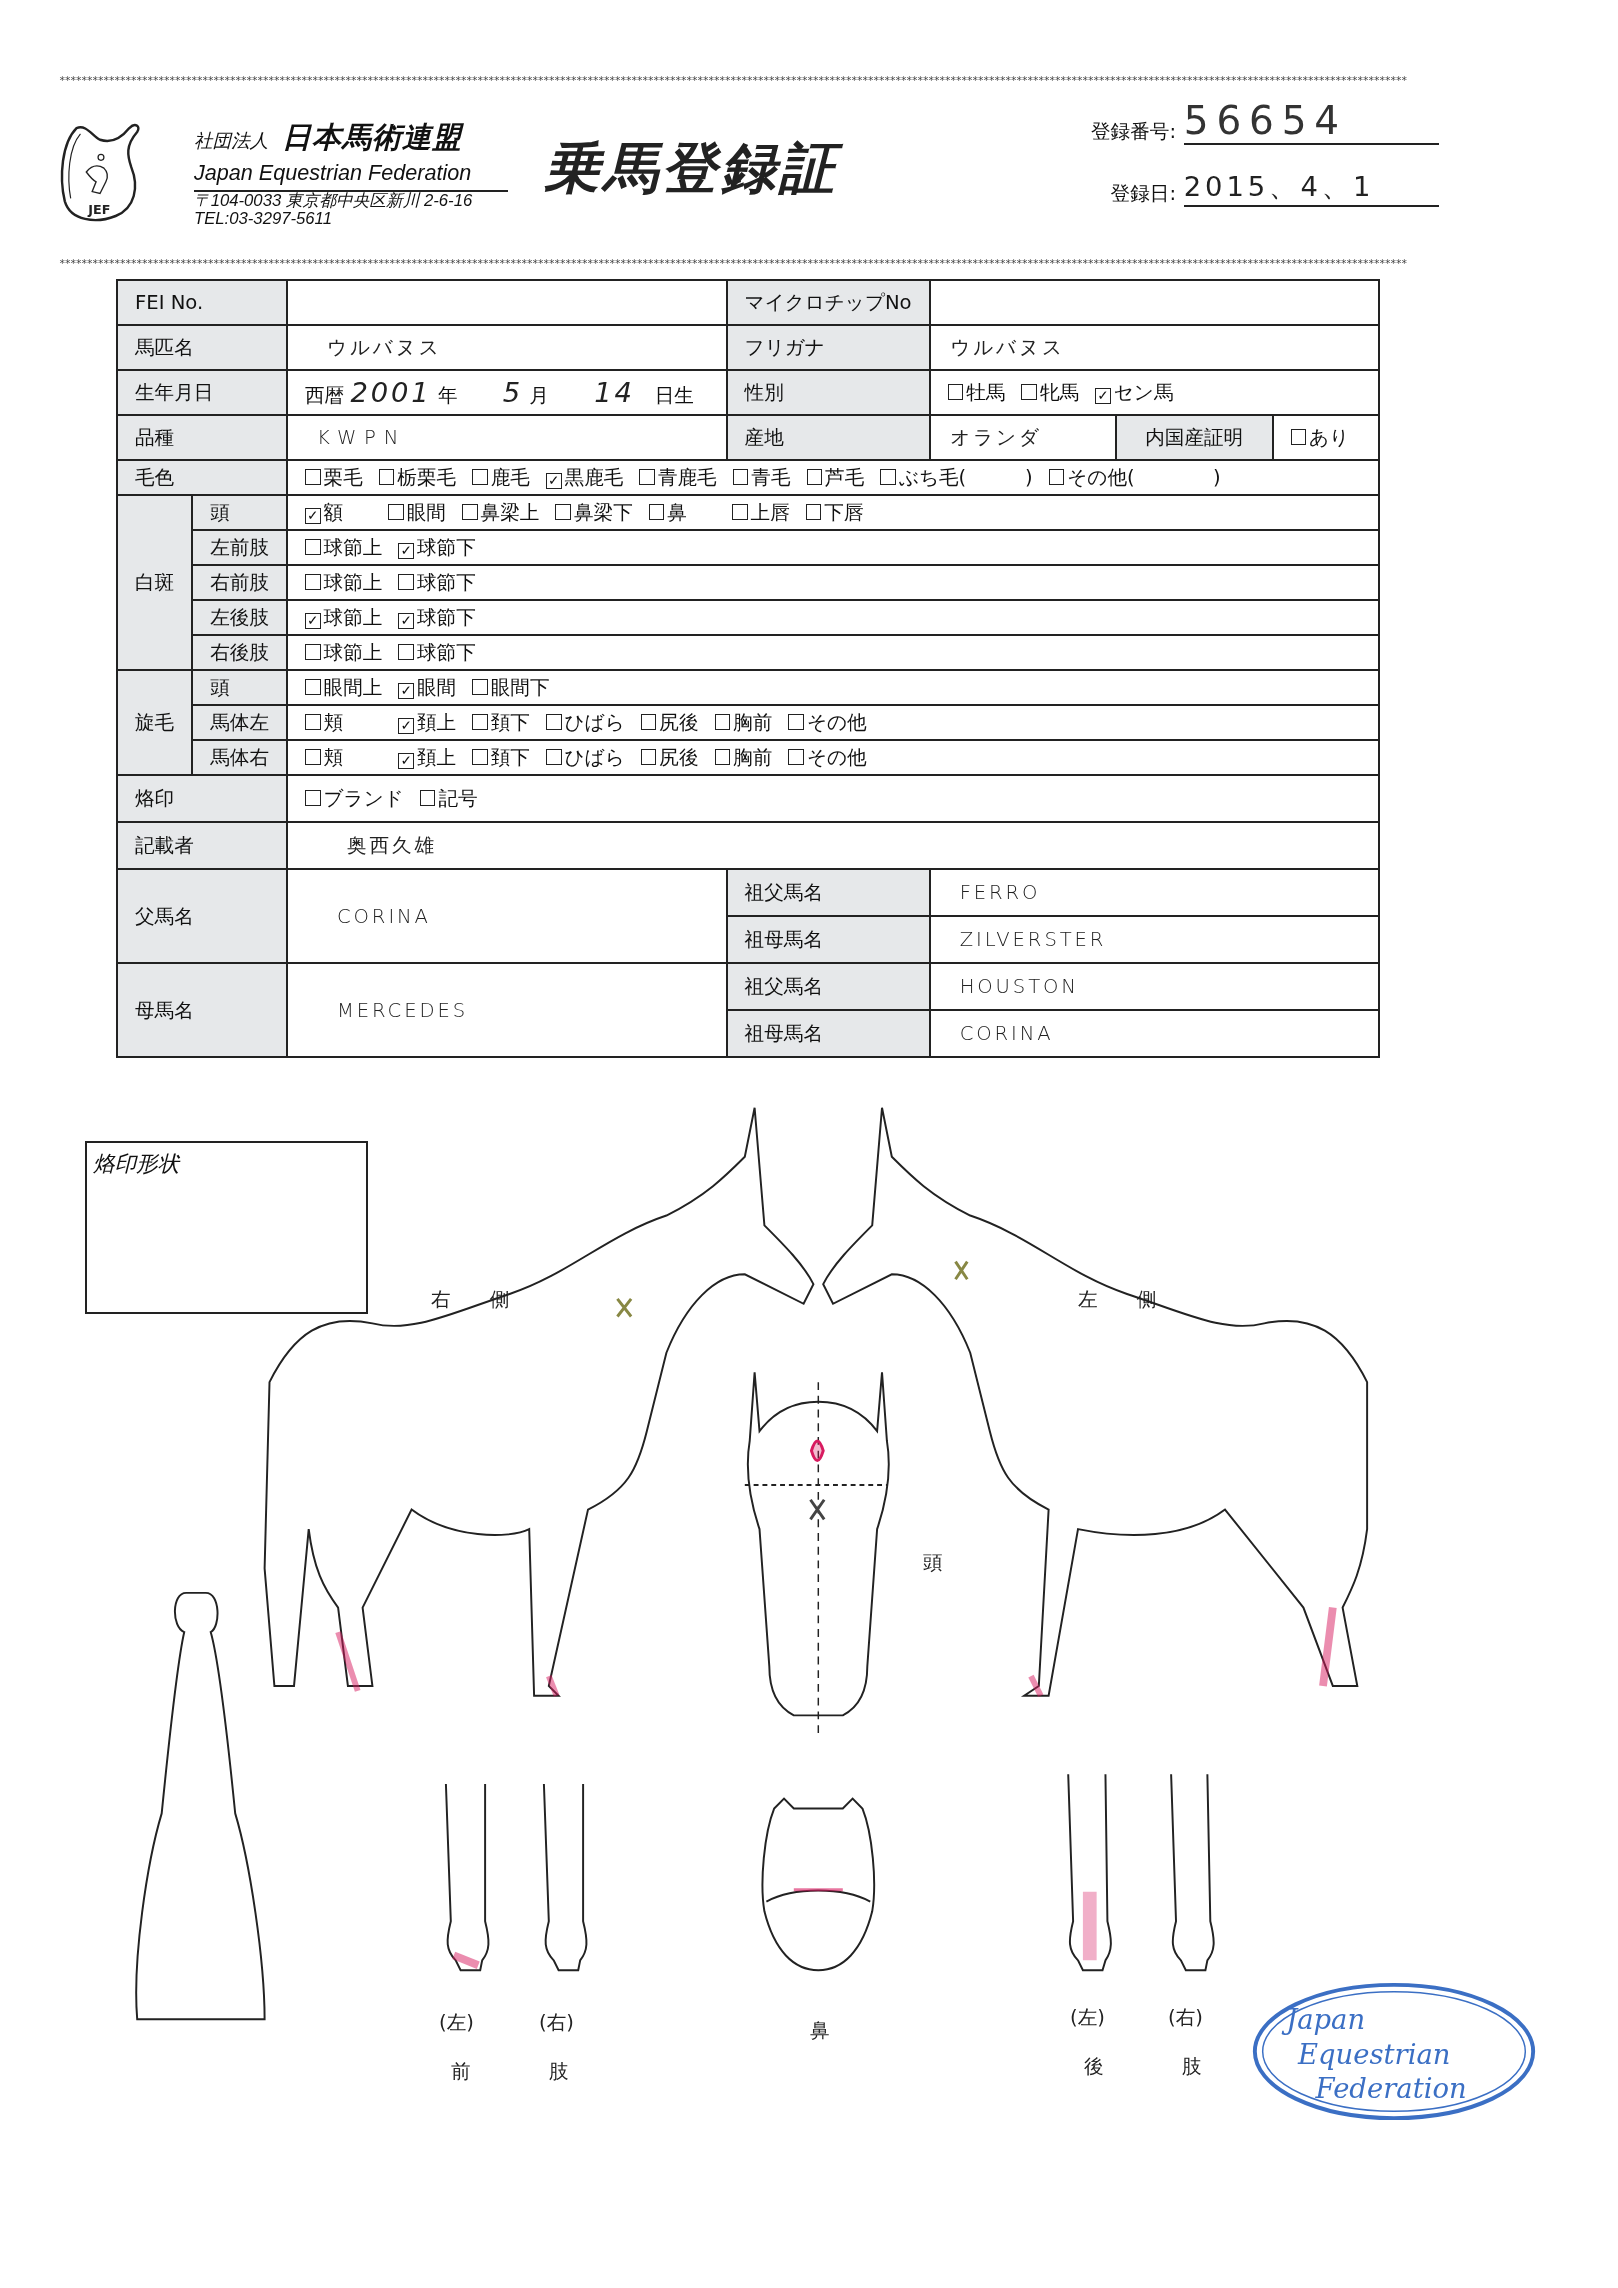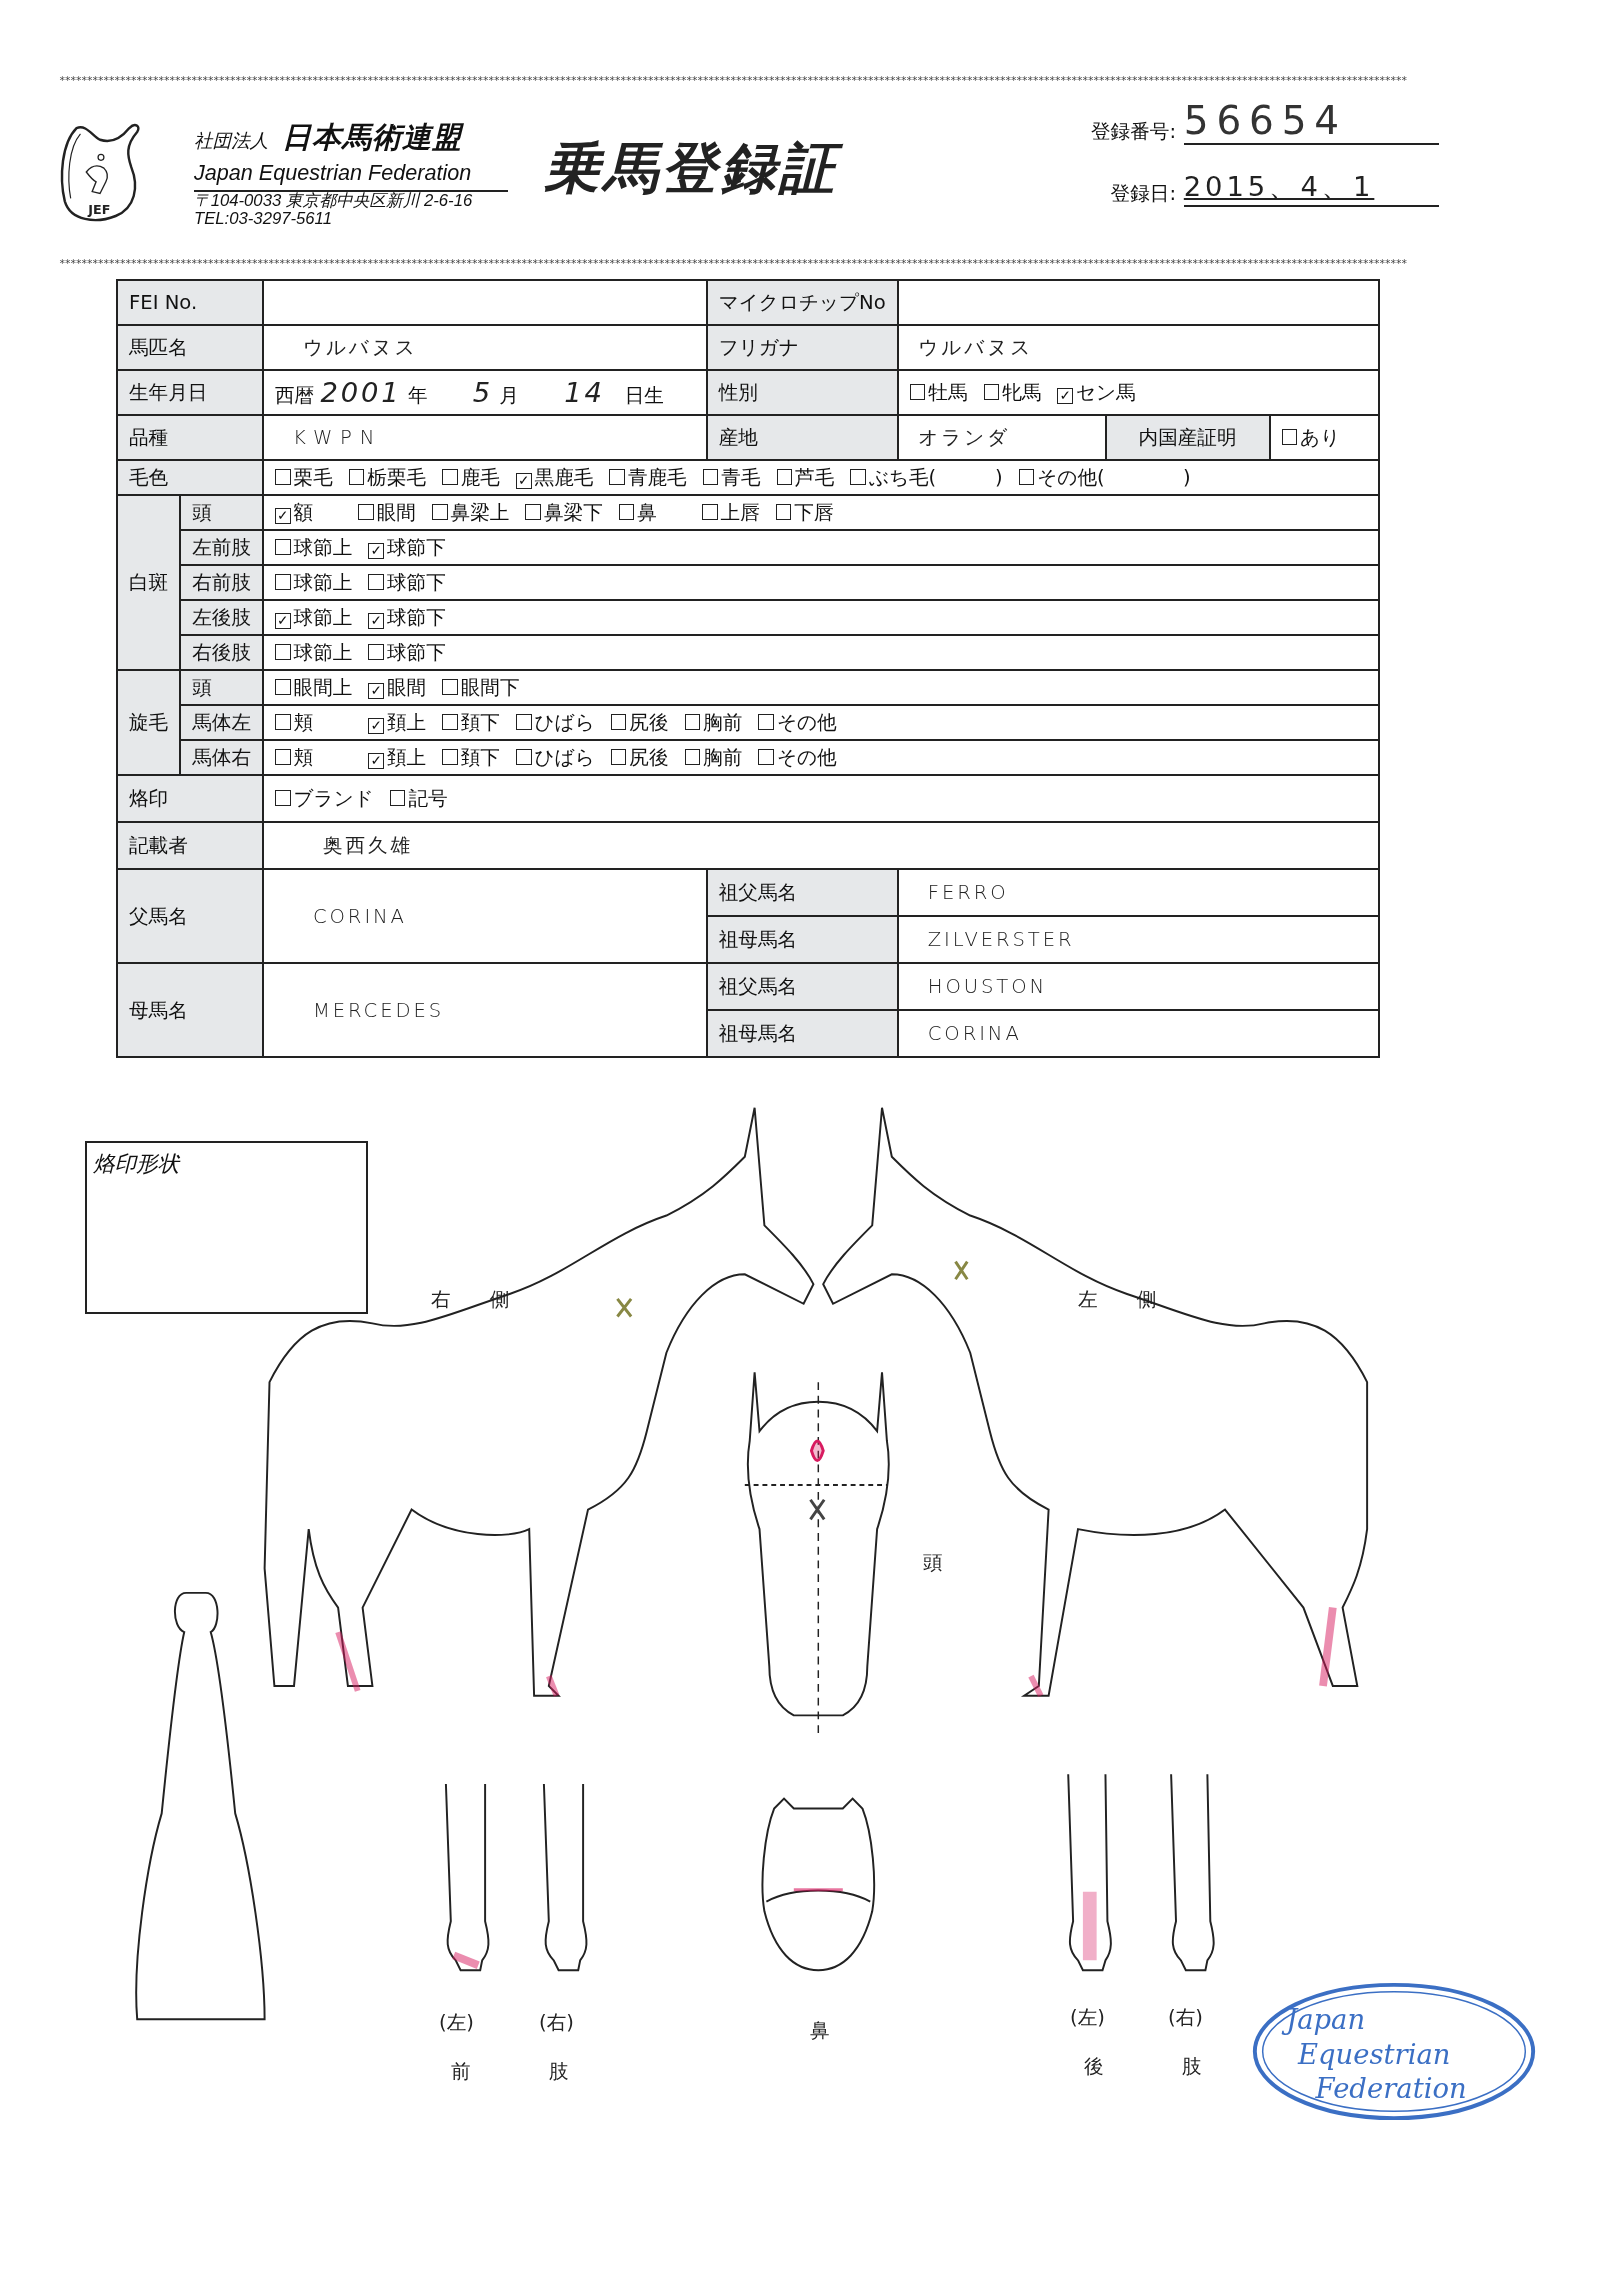--- a/index.html
+++ b/index.html
@@ -10,23 +10,23 @@
   .org-line1 { display:flex; align-items:baseline; gap:13.7px; font-style:italic; }
   .org-corp { font-size:18.6px; }
   .org-name { font-size:29px; font-weight:bold; letter-spacing:1px; }
   .org-en { font-style:italic; font-size:21.6px; font-family:"Liberation Sans", sans-serif; border-bottom:2px solid #222; padding-bottom:3.9px; margin-top:2px; }
   .org-addr, .org-tel { font-style:italic; font-size:16.7px; font-family:"Liberation Sans", sans-serif; line-height:18.6px; }
   .title { position:absolute; left:544px; top:132px; font-size:55px; font-weight:bold; font-style:italic; letter-spacing:3.9px; color:#222; }
   .reg { position:absolute; left:1063px; font-size:19.6px; display:flex; align-items:flex-end; }
   .reg .lbl { width:113px; text-align:right; }
   .reg .val { width:255px; border-bottom:2px solid #222; margin-left:7.8px; text-align:left; }
   .reg-num .val { font-size:39px; letter-spacing:7.8px; font-family:"DejaVu Sans", sans-serif; color:#333; }
-  .reg-date .val { font-size:27.4px; font-family:"DejaVu Sans", sans-serif; letter-spacing:3.9px; color:#222;text-decoration:underline; }
+  .reg-date .val { font-size:27.4px; font-family:"DejaVu Sans", sans-serif; letter-spacing:3.9px; color:#222; }
   table.form { position:absolute; left:116px; top:279px; width:1264px; border-collapse:collapse; }
-  table.form td { border:2px solid #222; font-size:19.6px; padding:0 11px; height:33px; vertical-align:middle; white-space:nowrap; }
+  table.form td { border:2px solid #222; font-size:19.6px; padding:0 17px; height:33px; vertical-align:middle; white-space:nowrap; }
   td.h { background:#e6e8ea; }
   .hand { font-family:"DejaVu Sans", sans-serif; font-size:29px; letter-spacing:2.9px; color:#222; font-weight:300; }
   .cb { display:inline-block; width:13.7px; height:13.7px; border:1.5px solid #222; margin-right:2.9px; position:relative; top:1px; font-size:13.7px; line-height:12.7px; text-align:center; }
   .opt { margin-right:9.8px; }
   .brand-box { position:absolute; left:85px; top:1141px; width:279px; height:169px; border:2px solid #222;font-style:italic; }
   .brand-box span { position:absolute; left:5.9px; top:5.9px; font-size:21.6px; }
   .lbl-fig { position:absolute; font-size:19.6px; color:#222; }
   svg.figs { position:absolute; left:0; top:0; }
   .stamp { position:absolute; left:1247px; top:1978px; width:294px; height:147px; }
 </style>

